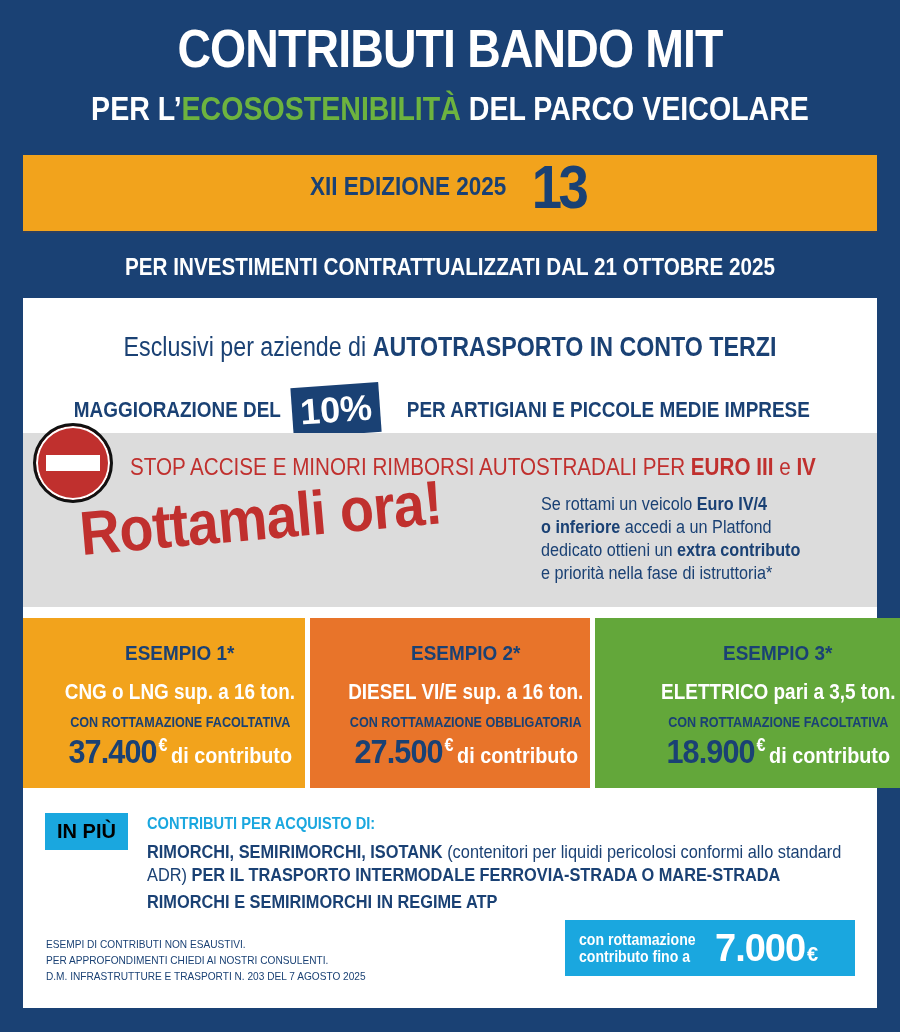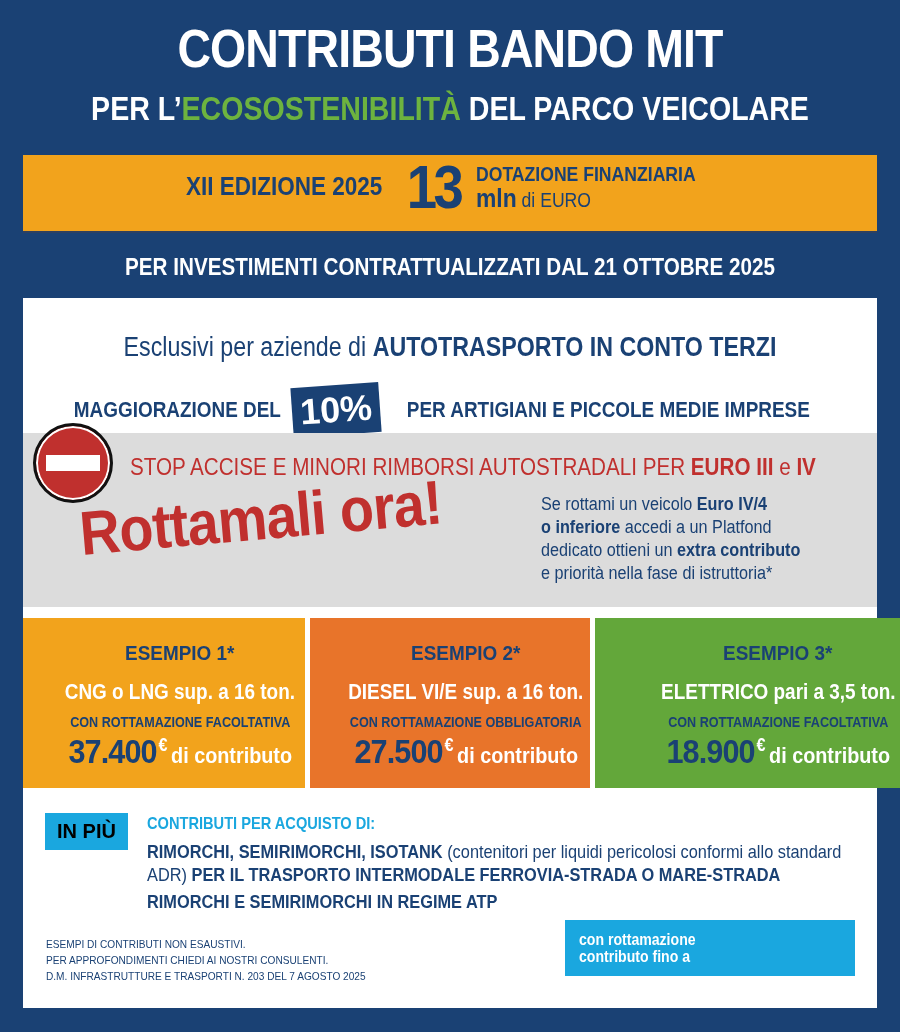--- a/index.html
+++ b/index.html
@@ -149,24 +149,20 @@
 </head>
 <body>
 
 <div class="abs title">CONTRIBUTI BANDO MIT</div>
 <div class="abs subtitle"><span>PER L’</span><span class="green">ECOSOSTENIBILITÀ</span><span> DEL PARCO VEICOLARE</span></div>
 
 <div class="abs band">
   <div class="band-inner">
     <span class="edition">XII EDIZIONE 2025</span>
     <span class="big13">13</span>
-    <div class="dotazione">
-      <span class="l1">DOTAZIONE FINANZIARIA</span>
-      <span class="l2"><b>mln</b><span> di EURO</span></span>
-    </div>
   </div>
 </div>
 
 <div class="abs investimenti">PER INVESTIMENTI CONTRATTUALIZZATI DAL 21 OTTOBRE 2025</div>
 
 <div class="abs panel"></div>
 
 <div class="abs esclusivi"><span>Esclusivi per aziende di </span><b>AUTOTRASPORTO IN CONTO TERZI</b></div>
 
 <div class="abs maggiorazione">
@@ -219,19 +215,20 @@
     </div>
 </div>
 
 <div class="abs inpiu">IN PIÙ</div>
 <div class="abs acq-title">CONTRIBUTI PER ACQUISTO DI:</div>
 <div class="abs acq-body"><b>RIMORCHI, SEMIRIMORCHI, ISOTANK</b><span> (contenitori per liquidi pericolosi conformi allo standard ADR) </span><b>PER IL TRASPORTO INTERMODALE FERROVIA-STRADA O MARE-STRADA</b></div>
 <div class="abs atp">RIMORCHI E SEMIRIMORCHI IN REGIME ATP</div>
 
 <div class="abs cyanbox">
   <div class="txt"><span>con rottamazione</span><br><span>contributo fino a</span></div>
+  <div class="val"><span>7.000</span><small>€</small></div>
 </div>
 
 <div class="abs footnotes">
   <div>ESEMPI DI CONTRIBUTI NON ESAUSTIVI.</div>
   <div>PER APPROFONDIMENTI CHIEDI AI NOSTRI CONSULENTI.</div>
   <div>D.M. INFRASTRUTTURE E TRASPORTI N. 203 DEL 7 AGOSTO 2025</div>
 </div>
 
 </body></html>

